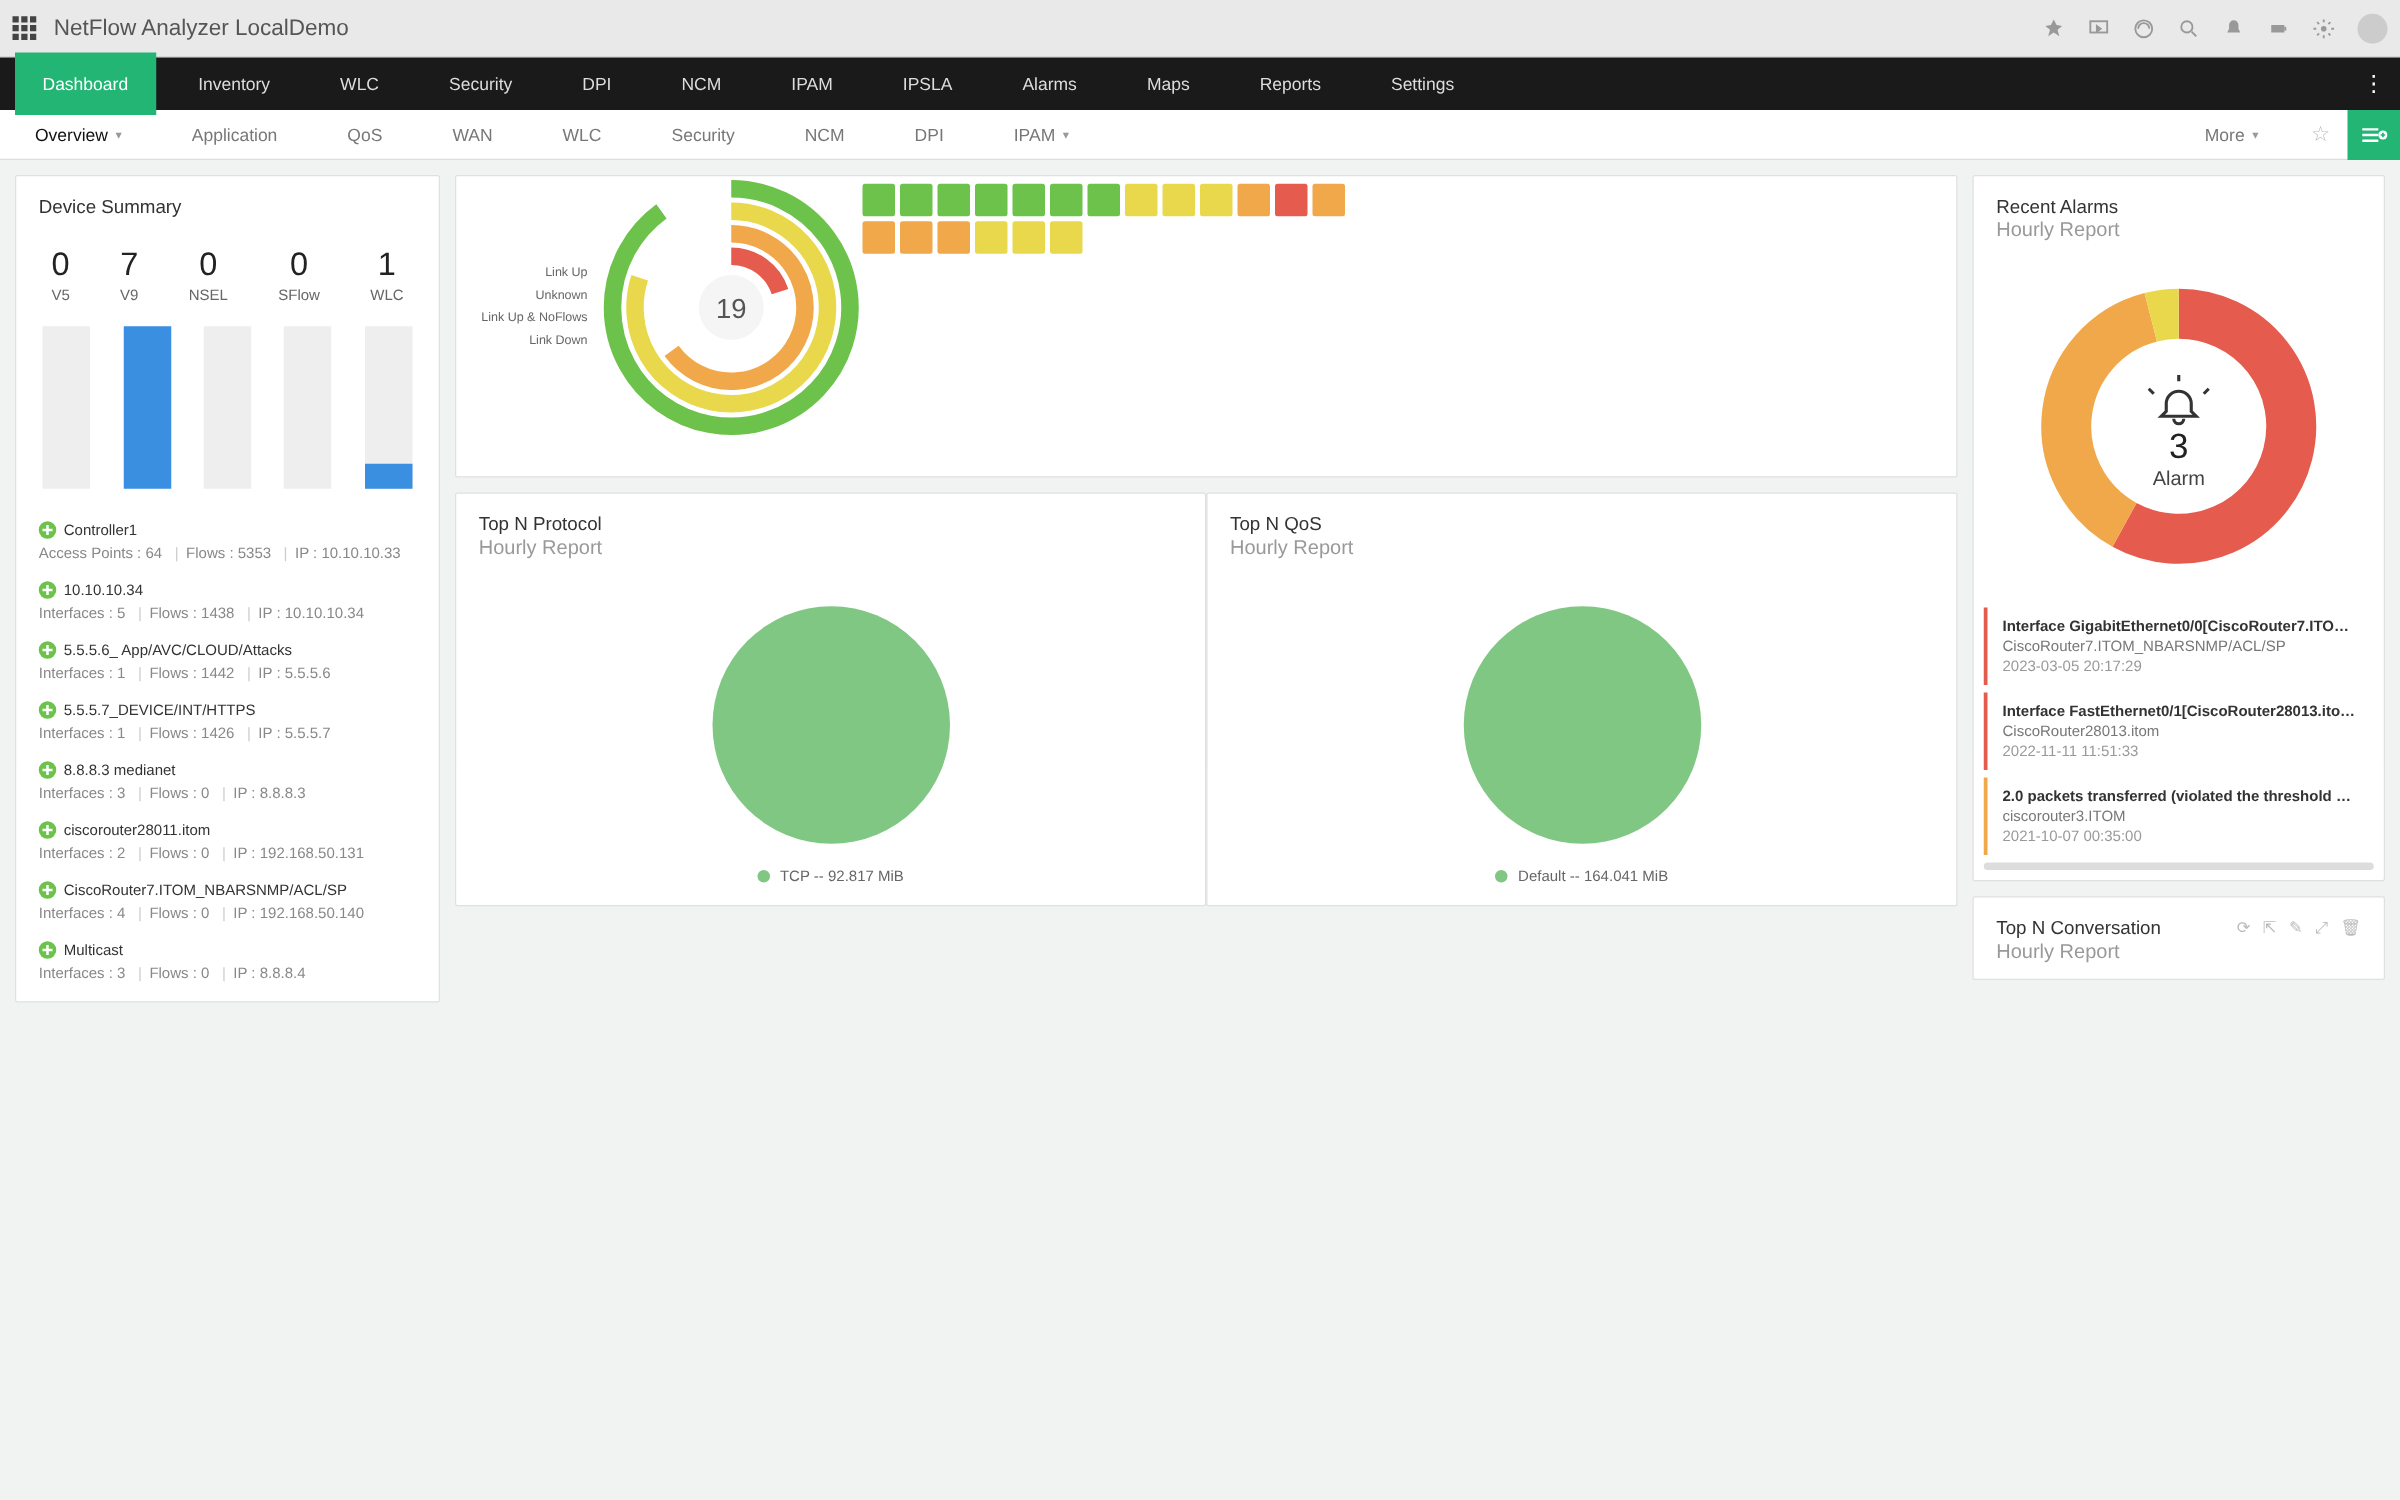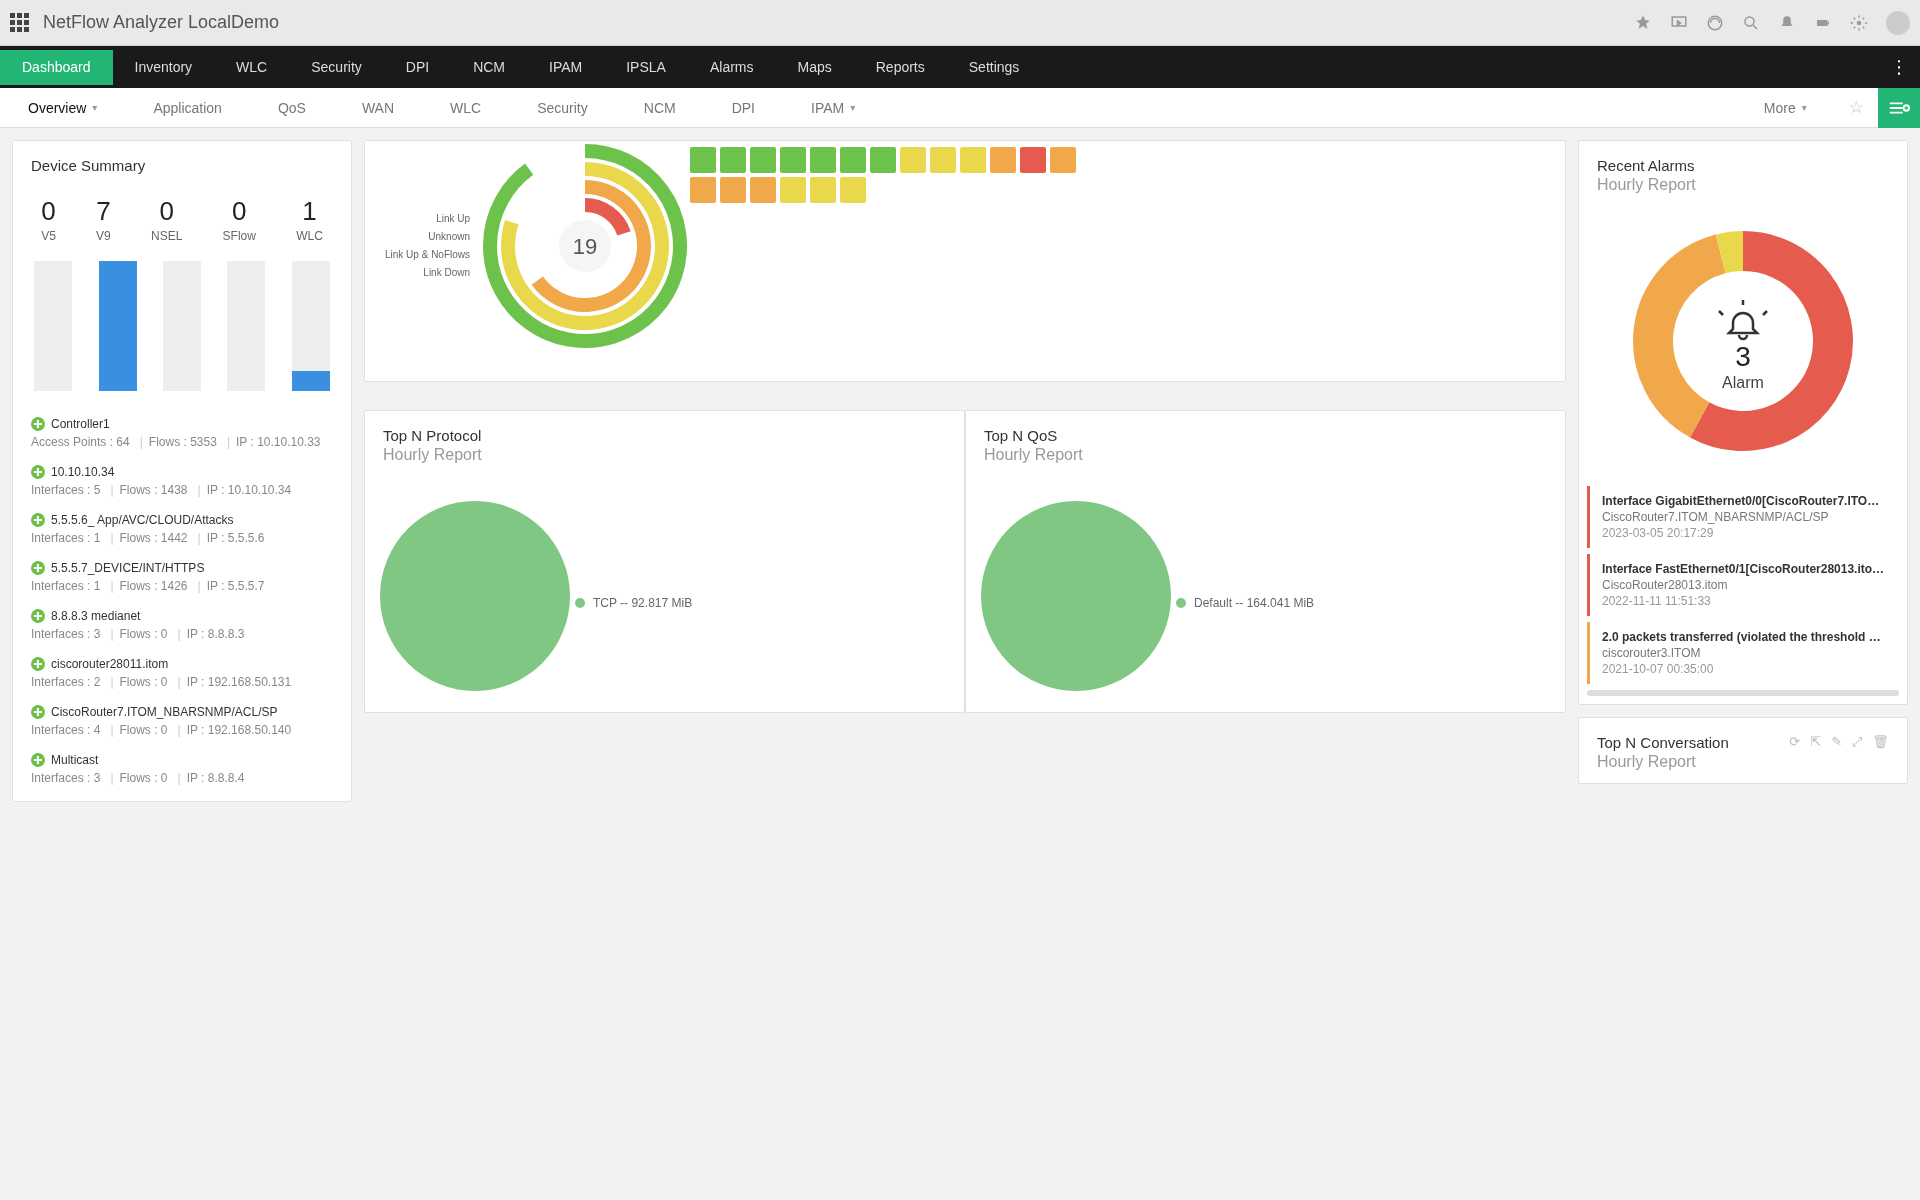--- a/index.html
+++ b/index.html
@@ -5,21 +5,21 @@
 *{margin:0;padding:0;box-sizing:border-box;}
 body{font-family:"Segoe UI",Arial,sans-serif;background:#f1f2f2;color:#333;font-size:13px;}
 .topbar{height:46px;background:#e9e9e9;border-bottom:1px solid #d0d0d0;display:flex;align-items:center;padding:0 10px;}
 .apps-icon{display:grid;grid-template-columns:repeat(3,5px);grid-template-rows:repeat(3,5px);gap:2px;margin-right:14px;cursor:pointer;}
 .apps-icon span{background:#444;width:5px;height:5px;}
 .app-title{font-size:18px;color:#555;font-weight:400;}
 .top-icons{margin-left:auto;display:flex;gap:18px;align-items:center;}
 .top-icons .ticon{width:18px;height:18px;color:#999;cursor:pointer;}
 .avatar{width:24px;height:24px;border-radius:50%;background:#ccc;}
 .main-nav{height:42px;background:#1a1a1a;display:flex;align-items:center;}
-.main-nav .nav-item{color:#ddd;padding:16px 22px;height:35px;display:flex;align-items:center;font-size:14px;cursor:pointer;}
+.main-nav .nav-item{color:#ddd;padding:16px 22px;height:50px;display:flex;align-items:center;font-size:14px;cursor:pointer;margin-left:12px;}
 .main-nav .nav-item.active{background:#22b573;color:#fff;}
 .main-nav .dots{margin-left:auto;padding:0 12px;color:#fff;font-size:18px;cursor:pointer;}
 .sub-nav{height:40px;background:#fff;border-bottom:1px solid #ddd;display:flex;align-items:center;}
 .sub-nav .snav-item{padding:0 28px;height:40px;display:flex;align-items:center;color:#777;font-size:14px;cursor:pointer;}
 .sub-nav .snav-item.active{color:#111;font-weight:500;}
 .sub-nav .chev{font-size:10px;margin-left:6px;color:#999;}
 .sub-right{margin-left:auto;display:flex;align-items:center;}
 .star-icon{padding:0 14px;color:#bbb;font-size:17px;cursor:pointer;}
 .add-btn{width:42px;height:40px;background:#22b573;display:flex;align-items:center;justify-content:center;cursor:pointer;color:#fff;}
 .dash{padding:12px;display:grid;grid-template-columns:340px 1fr 330px;gap:12px;}
@@ -44,22 +44,22 @@
 .dev-meta span{padding-right:4px;}
 .dev-meta .sep{color:#ccc;padding:0 6px;}
 .col2{display:flex;flex-direction:column;gap:12px;}
 .heat-body{display:flex;padding:0 20px 30px;}
 .radial-wrap{display:flex;align-items:center;gap:10px;}
 .radial-labels{font-size:10px;text-align:right;color:#666;line-height:18px;}
 .tile-grid{display:flex;flex-direction:column;gap:4px;margin-top:6px;}
 .tile-row{display:flex;gap:4px;}
 .tile{width:26px;height:26px;border-radius:2px;}
 .g{background:#6cc24a;}.y{background:#e9d84c;}.o{background:#f0a84a;}.r{background:#e55b4e;}
-.row2{display:grid;grid-template-columns:1fr 1fr;gap:0;margin-top:16px;}
-.pie-body{display:flex;flex-direction:row;align-items:center;padding:20px 10px 16px;text-align:right;}
+.row2{display:grid;grid-template-columns:1fr 1fr;gap:0;}
+.pie-body{display:flex;flex-direction:column;align-items:center;padding:20px 10px 16px;text-align:right;}
 .pie-legend{margin-top:14px;font-size:12px;color:#666;display:flex;align-items:center;gap:8px;}
 .dot{width:10px;height:10px;border-radius:50%;display:inline-block;}
 .col3{display:flex;flex-direction:column;gap:12px;}
 .alarms-body{display:flex;justify-content:center;padding:20px 0 24px;}
 .almtab-head{background:#f5f5f5;padding:10px 12px;font-size:12px;color:#333;font-weight:500;border-top:1px solid #eee;}
 .alm-row{padding:8px 12px;font-size:12px;border-left:3px solid;margin:6px 8px;}
 .alm-row.red{border-color:#e55b4e;}
 .alm-row.orn{border-color:#f0a84a;}
 .alm-line1{font-weight:600;color:#333;white-space:nowrap;overflow:hidden;text-overflow:ellipsis;}
 .alm-line2{color:#777;margin-top:2px;white-space:nowrap;overflow:hidden;text-overflow:ellipsis;}

